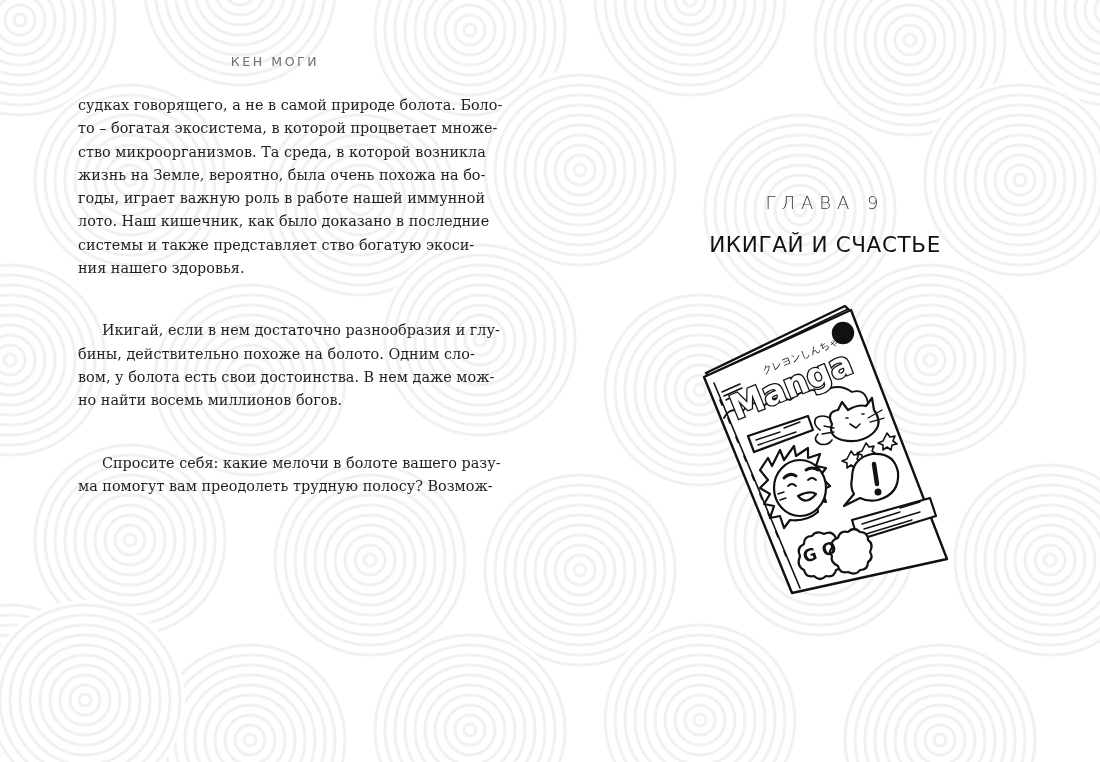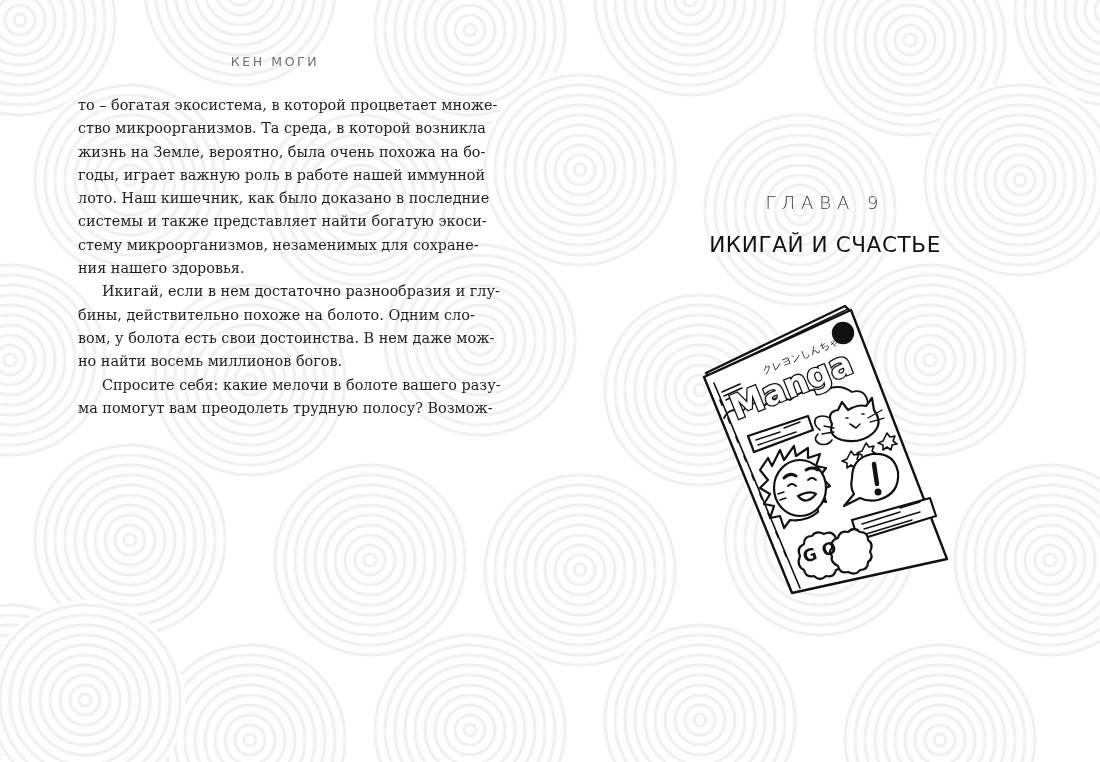--- a/index.html
+++ b/index.html
@@ -60,21 +60,21 @@
   }
   .body-text .line {
     display: block;
     white-space: nowrap;
     text-align-last: justify;
     text-align: justify;
   }
   .body-text .line.last {
     text-align-last: left;
   }
-  .body-text .line.indent { padding-left: 24px; }
+  .body-text .line.indent { padding-left: 24px; margin-top: 39px; }
 
   .chapter-label {
     position: absolute;
     left: 175px;
     width: 200px;
     top: 192px;
     text-align: center;
     font-family: "DejaVu Sans", sans-serif;
     font-size: 18px;
     letter-spacing: 6px;
@@ -147,27 +147,27 @@
     <use href="#ringset" x="250" y="740"></use>
     <use href="#ringset" x="470" y="730"></use>
     <use href="#ringset" x="700" y="720"></use>
     <use href="#ringset" x="940" y="740"></use>
     <use href="#ringset" x="85" y="700"></use>
   </svg>
 
   <div class="page page-left">
     <div class="running-head">КЕН МОГИ</div>
     <div class="body-text" id="body-text">
+        <span class="line">судках говорящего, а не в самой природе болота. Боло-</span>
         <span class="line">то – богатая экосистема, в которой процветает множе-</span>
         <span class="line">ство микроорганизмов. Та среда, в которой возникла</span>
         <span class="line">жизнь на Земле, вероятно, была очень похожа на бо-</span>
         <span class="line">годы, играет важную роль в работе нашей иммунной</span>
         <span class="line">лото. Наш кишечник, как было доказано в последние</span>
-        <span class="line">системы и также представляет найти богатую экоси-</span>
-        <span class="line">стему микроорганизмов, незаменимых для сохране-</span>
+        <span class="line">системы и также представляет ство богатую экоси-</span>
         <span class="line last">ния нашего здоровья.</span>
         <span class="line indent">Икигай, если в нем достаточно разнообразия и глу-</span>
         <span class="line">бины, действительно похоже на болото. Одним сло-</span>
         <span class="line">вом, у болота есть свои достоинства. В нем даже мож-</span>
         <span class="line last">но найти восемь миллионов богов.</span>
         <span class="line indent">Спросите себя: какие мелочи в болоте вашего разу-</span>
         <span class="line">ма помогут вам преодолеть трудную полосу? Возмож-</span>
       </div>
   </div>
 

